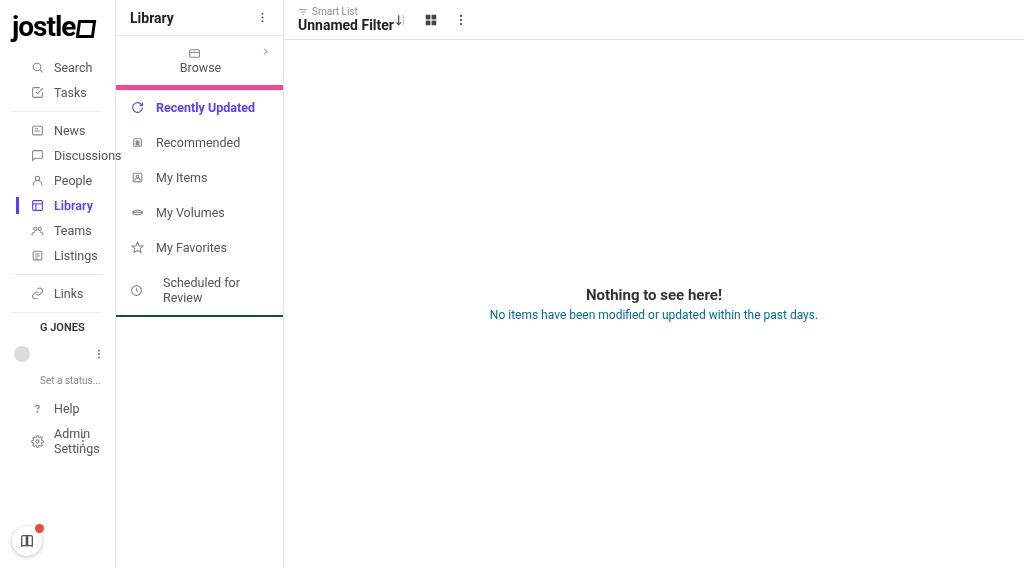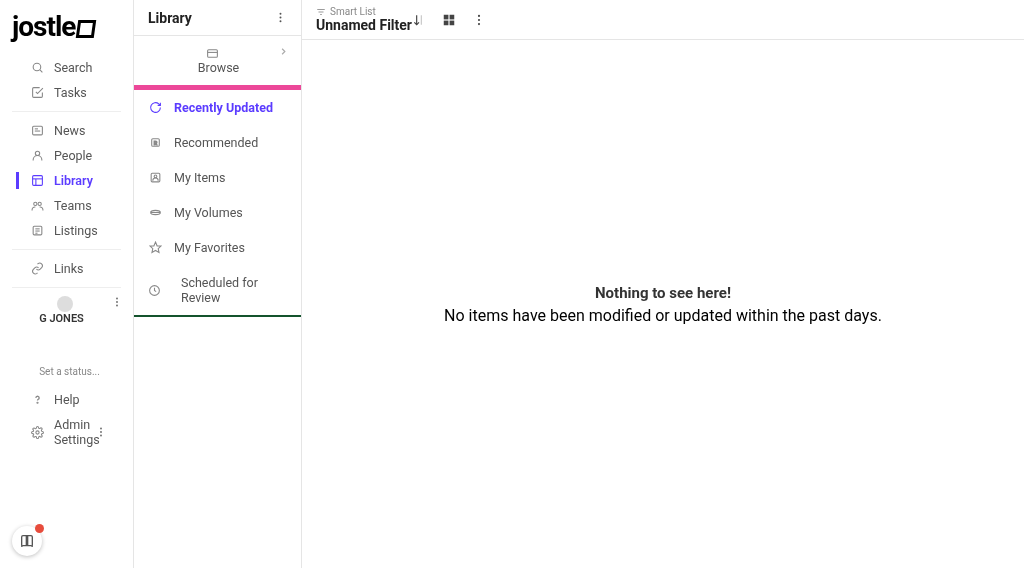--- a/index.html
+++ b/index.html
@@ -11,21 +11,21 @@
       font-family: -apple-system, BlinkMacSystemFont, "Segoe UI", Roboto, Helvetica, Arial, sans-serif;
       font-size: 13px;
       color: #333;
       background: #fff;
       width: 1024px;
       height: 568px;
       overflow: hidden;
       display: flex;
     }
     .leftnav {
-      width: 134px;
+      width: 116px;
       height: 100%;
       border-right: 1px solid #e5e5e5;
       display: flex;
       flex-direction: column;
       position: relative;
     }
     .logo {
       padding: 10px 12px 8px 12px;
       font-size: 28px;
       font-weight: 700;
@@ -84,21 +84,20 @@
     }
     .nav-item.active .nav-icon {
       color: #5b3cff;
     }
     .user-block {
       display: flex;
       align-items: center;
       padding: 6px 8px 6px 14px;
       font-size: 12px;
       position: relative;
-      flex-direction: column;
     }
     .user-avatar {
       width: 16px;
       height: 16px;
       border-radius: 50%;
       background: #ddd;
       margin-right: 10px;
       flex-shrink: 0;
     }
     .user-name {
@@ -251,22 +250,22 @@
       align-items: center;
       justify-content: center;
       color: #333;
     }
     .empty-title {
       font-size: 15px;
       font-weight: 700;
       margin-bottom: 4px;
     }
     .empty-sub {
-      font-size: 16px;
-      color: #000000;
+      font-size: 12px;
+      color: #0369a1;
     }
     svg { display: block; }
   </style>
 </head>
 <body>
 
 <div class="leftnav">
   <div class="logo">
     <span>jostle</span>
     <span class="square"></span>
@@ -298,20 +297,28 @@
   <div class="nav-section">
     <div class="nav-item">
       <span class="nav-icon">
         <svg width="13" height="13" viewBox="0 0 24 24" fill="none" stroke="currentColor" stroke-width="2">
             <rect x="3" y="4" width="18" height="16" rx="2"></rect>
             <line x1="7" y1="9" x2="13" y2="9"></line>
             <line x1="7" y1="13" x2="17" y2="13"></line>
           </svg>
       </span>
       <span>News</span>
+    </div>
+    <div class="nav-item">
+      <span class="nav-icon">
+        <svg width="13" height="13" viewBox="0 0 24 24" fill="none" stroke="currentColor" stroke-width="2">
+            <path d="M21 15a2 2 0 0 1-2 2H7l-4 4V5a2 2 0 0 1 2-2h14a2 2 0 0 1 2 2z"></path>
+          </svg>
+      </span>
+      <span>Discussions</span>
     </div>
     <div class="nav-item">
       <span class="nav-icon">
         <svg width="13" height="13" viewBox="0 0 24 24" fill="none" stroke="currentColor" stroke-width="2">
             <circle cx="12" cy="8" r="4"></circle>
             <path d="M4 21v-1a7 7 0 0 1 16 0v1"></path>
           </svg>
       </span>
       <span>People</span>
     </div>

